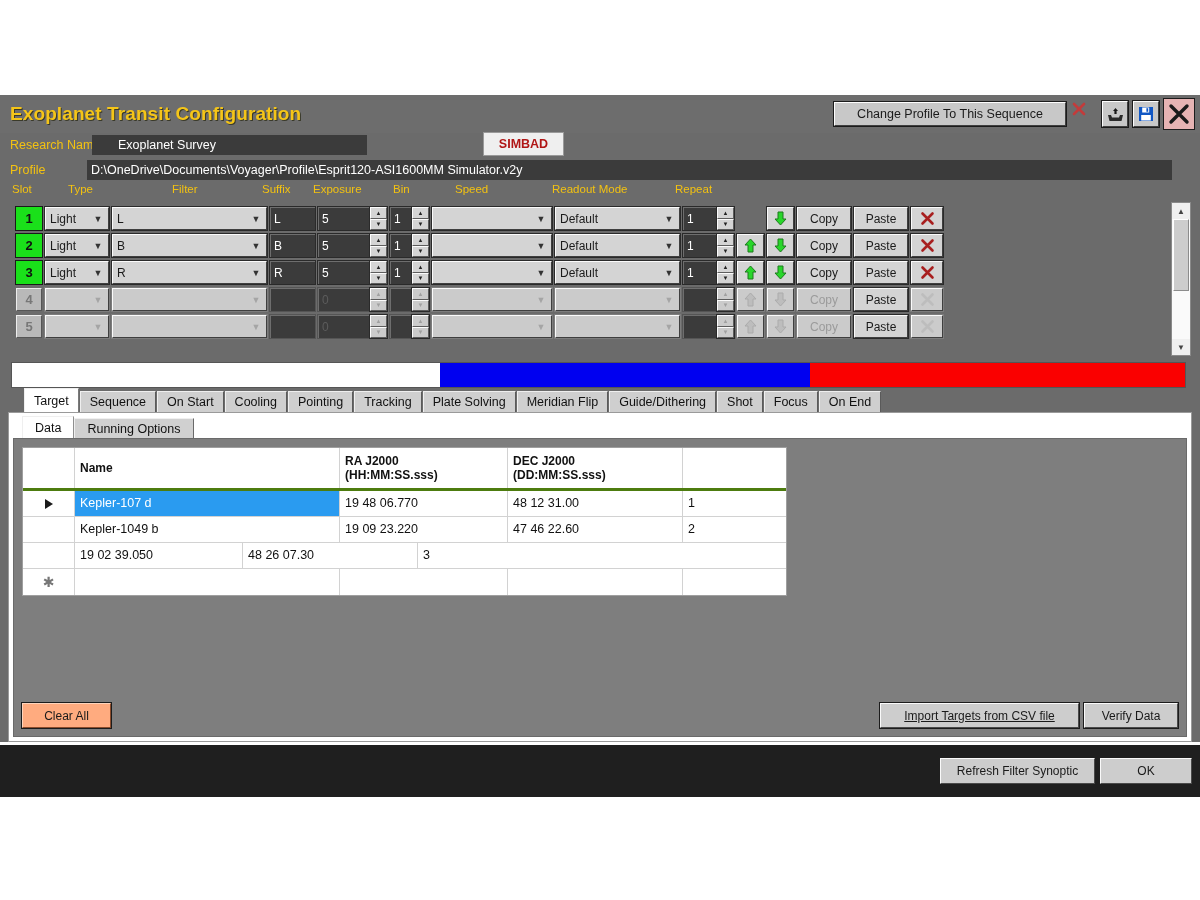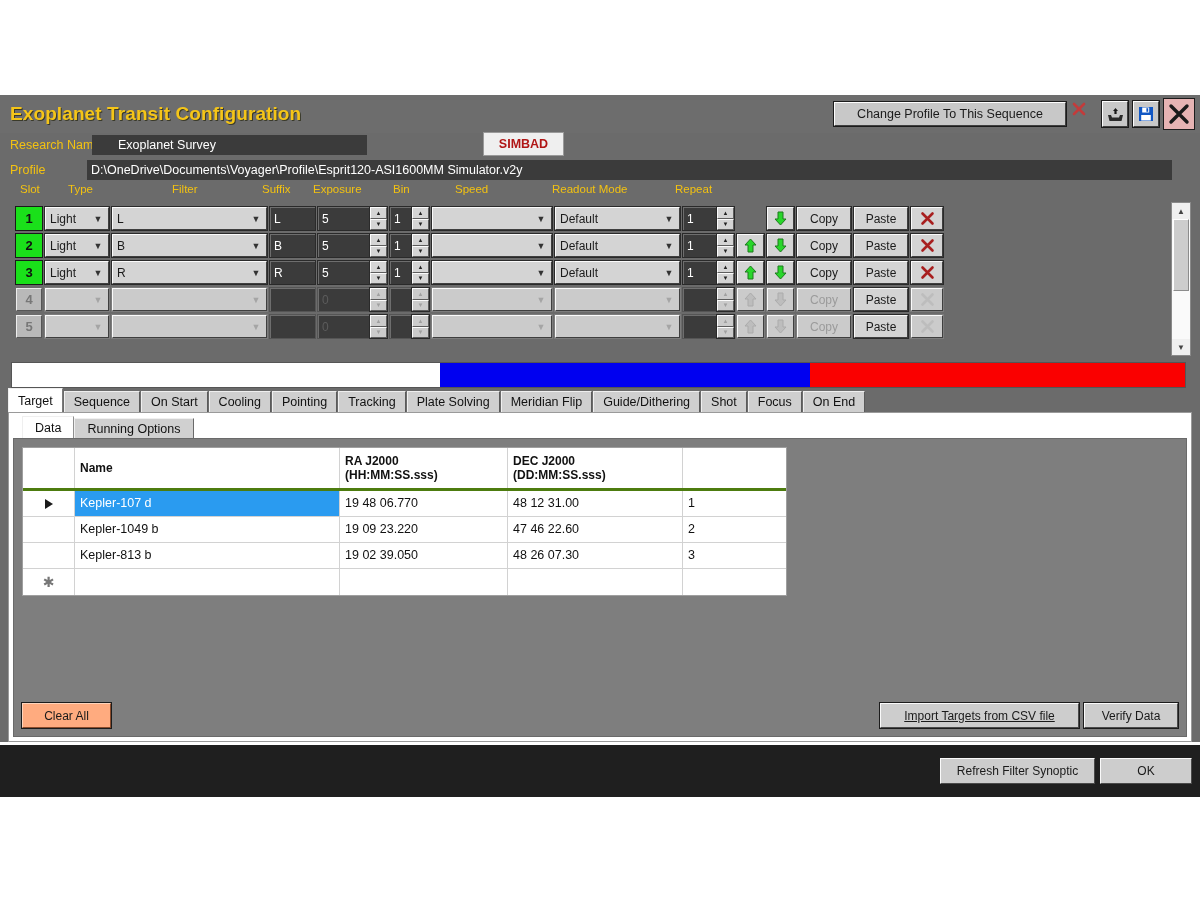--- a/index.html
+++ b/index.html
@@ -289,21 +289,21 @@
   }
   .pseg { height: 100%; }
 
   
   .tabstrip {
     margin-top: 3px;
     height: 22px;
     flex: 0 0 auto;
     display: flex;
     align-items: flex-end;
-    padding-left: 8px;
+    padding-left: 24px;
     background: #6b6b6b;
   }
   .tab {
     height: 21px;
     padding: 0 9px;
     display: flex; align-items: center;
     font-size: 12.5px;
     color: #111;
     background: #cfcfcf;
     border-top: 1px solid #efefef;
@@ -491,21 +491,21 @@
     <input class="finput research-input" type="text" value="Exoplanet Survey" style="">
     <div class="simbad">SIMBAD</div>
   </div>
 
   <div class="fieldrow" style="height:26px;">
     <div class="flabel">Profile</div>
     <input class="finput profile-input" type="text" value="D:\OneDrive\Documents\Voyager\Profile\Esprit120-ASI1600MM Simulator.v2y" style="">
   </div>
 
   <div class="colheads">
-    <span style="left:20px;">Slot</span>
+    <span style="left:12px;">Slot</span>
     <span style="left:68px;">Type</span>
     <span style="left:172px;">Filter</span>
     <span style="left:262px;">Suffix</span>
     <span style="left:313px;">Exposure</span>
     <span style="left:393px;">Bin</span>
     <span style="left:455px;">Speed</span>
     <span style="left:552px;">Readout Mode</span>
     <span style="left:675px;">Repeat</span>
   </div>
 
@@ -854,21 +854,20 @@
             </div>
             <div class="dg-row dg-body-row">
               <div class="dg-cell c-sel"></div>
               <div class="dg-cell c-name">Kepler-1049 b</div>
               <div class="dg-cell c-ra">19 09 23.220</div>
               <div class="dg-cell c-dec">47 46 22.60</div>
               <div class="dg-cell c-order">2</div>
             </div>
             <div class="dg-row dg-body-row">
               <div class="dg-cell c-sel"></div>
-              <div class="dg-cell c-name">Kepler-813 b</div>
               <div class="dg-cell c-ra">19 02 39.050</div>
               <div class="dg-cell c-dec">48 26 07.30</div>
               <div class="dg-cell c-order">3</div>
             </div>
             <div class="dg-row dg-body-row">
               <div class="dg-cell c-sel"><span class="ast">✱</span></div>
               <div class="dg-cell c-name"></div>
               <div class="dg-cell c-ra"></div>
               <div class="dg-cell c-dec"></div>
               <div class="dg-cell c-order"></div>

